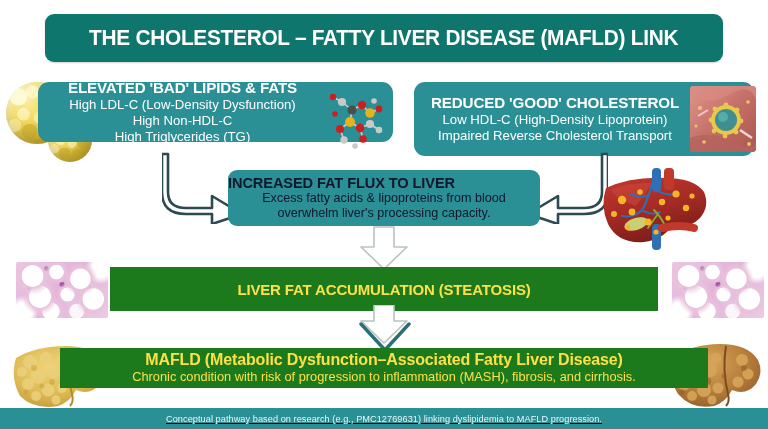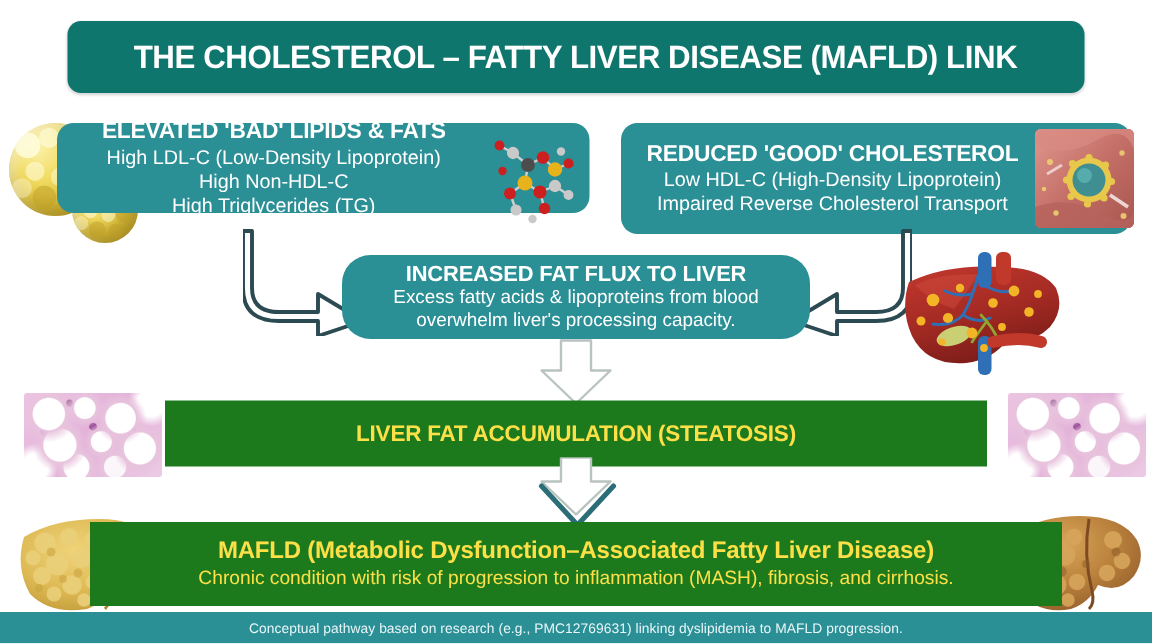--- a/index.html
+++ b/index.html
@@ -90,26 +90,25 @@
   }
 
   
   .flux-box {
     position: absolute;
     left: 228px;
     top: 170px;
     width: 312px;
     height: 56px;
     background: #2b8f96;
-    border-radius: 19px;
+    border-radius: 9px;
     display: flex;
     flex-direction: column;
-    align-items: center;
     justify-content: center;
-    color: #ffffff;
+    color: #0f172a;
     box-sizing: border-box;
   }
   .flux-head {
     font-size: 14.6px;
     font-weight: bold;
     letter-spacing: -0.1px;
     white-space: nowrap;
   }
   .flux-line {
     font-size: 12.6px;
@@ -132,21 +131,21 @@
   .band-steatosis {
     left: 110px;
     top: 267px;
     width: 548px;
     height: 44px;
   }
   .band-mafld {
     left: 60px;
     top: 348px;
     width: 648px;
-    height: 56px;
+    height: 40px;
     justify-content: center;
   }
   .band-head {
     font-size: 15px;
     font-weight: bold;
     letter-spacing: -0.15px;
     white-space: nowrap;
   }
   .band-head-big {
     font-size: 16px;
@@ -162,20 +161,21 @@
   .footer-bar {
     position: absolute;
     left: 0;
     bottom: 0;
     width: 768px;
     height: 21px;
     background: #2b8f96;
     display: flex;
     align-items: center;
     justify-content: center;
+    text-decoration: underline;
   }
   .footer-text {
     color: #e9f6f7;
     font-size: 9.2px;
     letter-spacing: 0.05px;
     white-space: nowrap;
   }
 
   
   .arrow-svg { position: absolute; }
@@ -267,21 +267,21 @@
 
   <div class="sphere sphere-a"></div>
   <div class="sphere sphere-b"></div>
 
   <div class="title-bar">
     <div class="title-text">THE CHOLESTEROL – FATTY LIVER DISEASE (MAFLD) LINK</div>
   </div>
 
   <div class="teal-box box-left">
     <div class="box-head">ELEVATED 'BAD' LIPIDS &amp; FATS</div>
-    <div class="box-line">High LDL-C (Low-Density Lipoprotein)</div>
+    <div class="box-line">High LDL-C (Low-Density Dysfunction)</div>
     <div class="box-line">High Non-HDL-C</div>
     <div class="box-line">High Triglycerides (TG)</div>
   </div>
 
   <svg class="decor molecule" viewBox="0 0 66 66">
     <g stroke="#cfcfcf" stroke-width="1.6">
       <line x1="20" y1="16" x2="30" y2="24"></line>
         <line x1="30" y1="24" x2="40" y2="19"></line>
       <line x1="40" y1="19" x2="48" y2="27"></line>
         <line x1="30" y1="24" x2="28" y2="36"></line>

